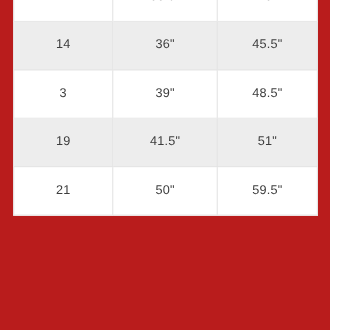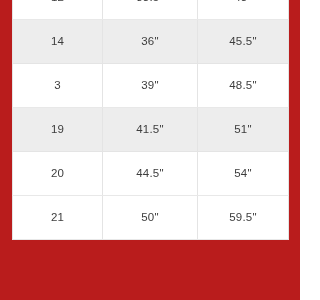--- a/index.html
+++ b/index.html
@@ -99,25 +99,20 @@
             <td>3</td>
             <td>39"</td>
             <td>48.5"</td>
           </tr>
           <tr class="striped">
             <td>19</td>
             <td>41.5"</td>
             <td>51"</td>
           </tr>
           <tr>
-            <td>20</td>
-            <td>44.5"</td>
-            <td>54"</td>
-          </tr>
-          <tr>
             <td>21</td>
             <td>50"</td>
             <td>59.5"</td>
           </tr>
         </tbody>
     </table>
   </div>
 </div>
 
 </body></html>

